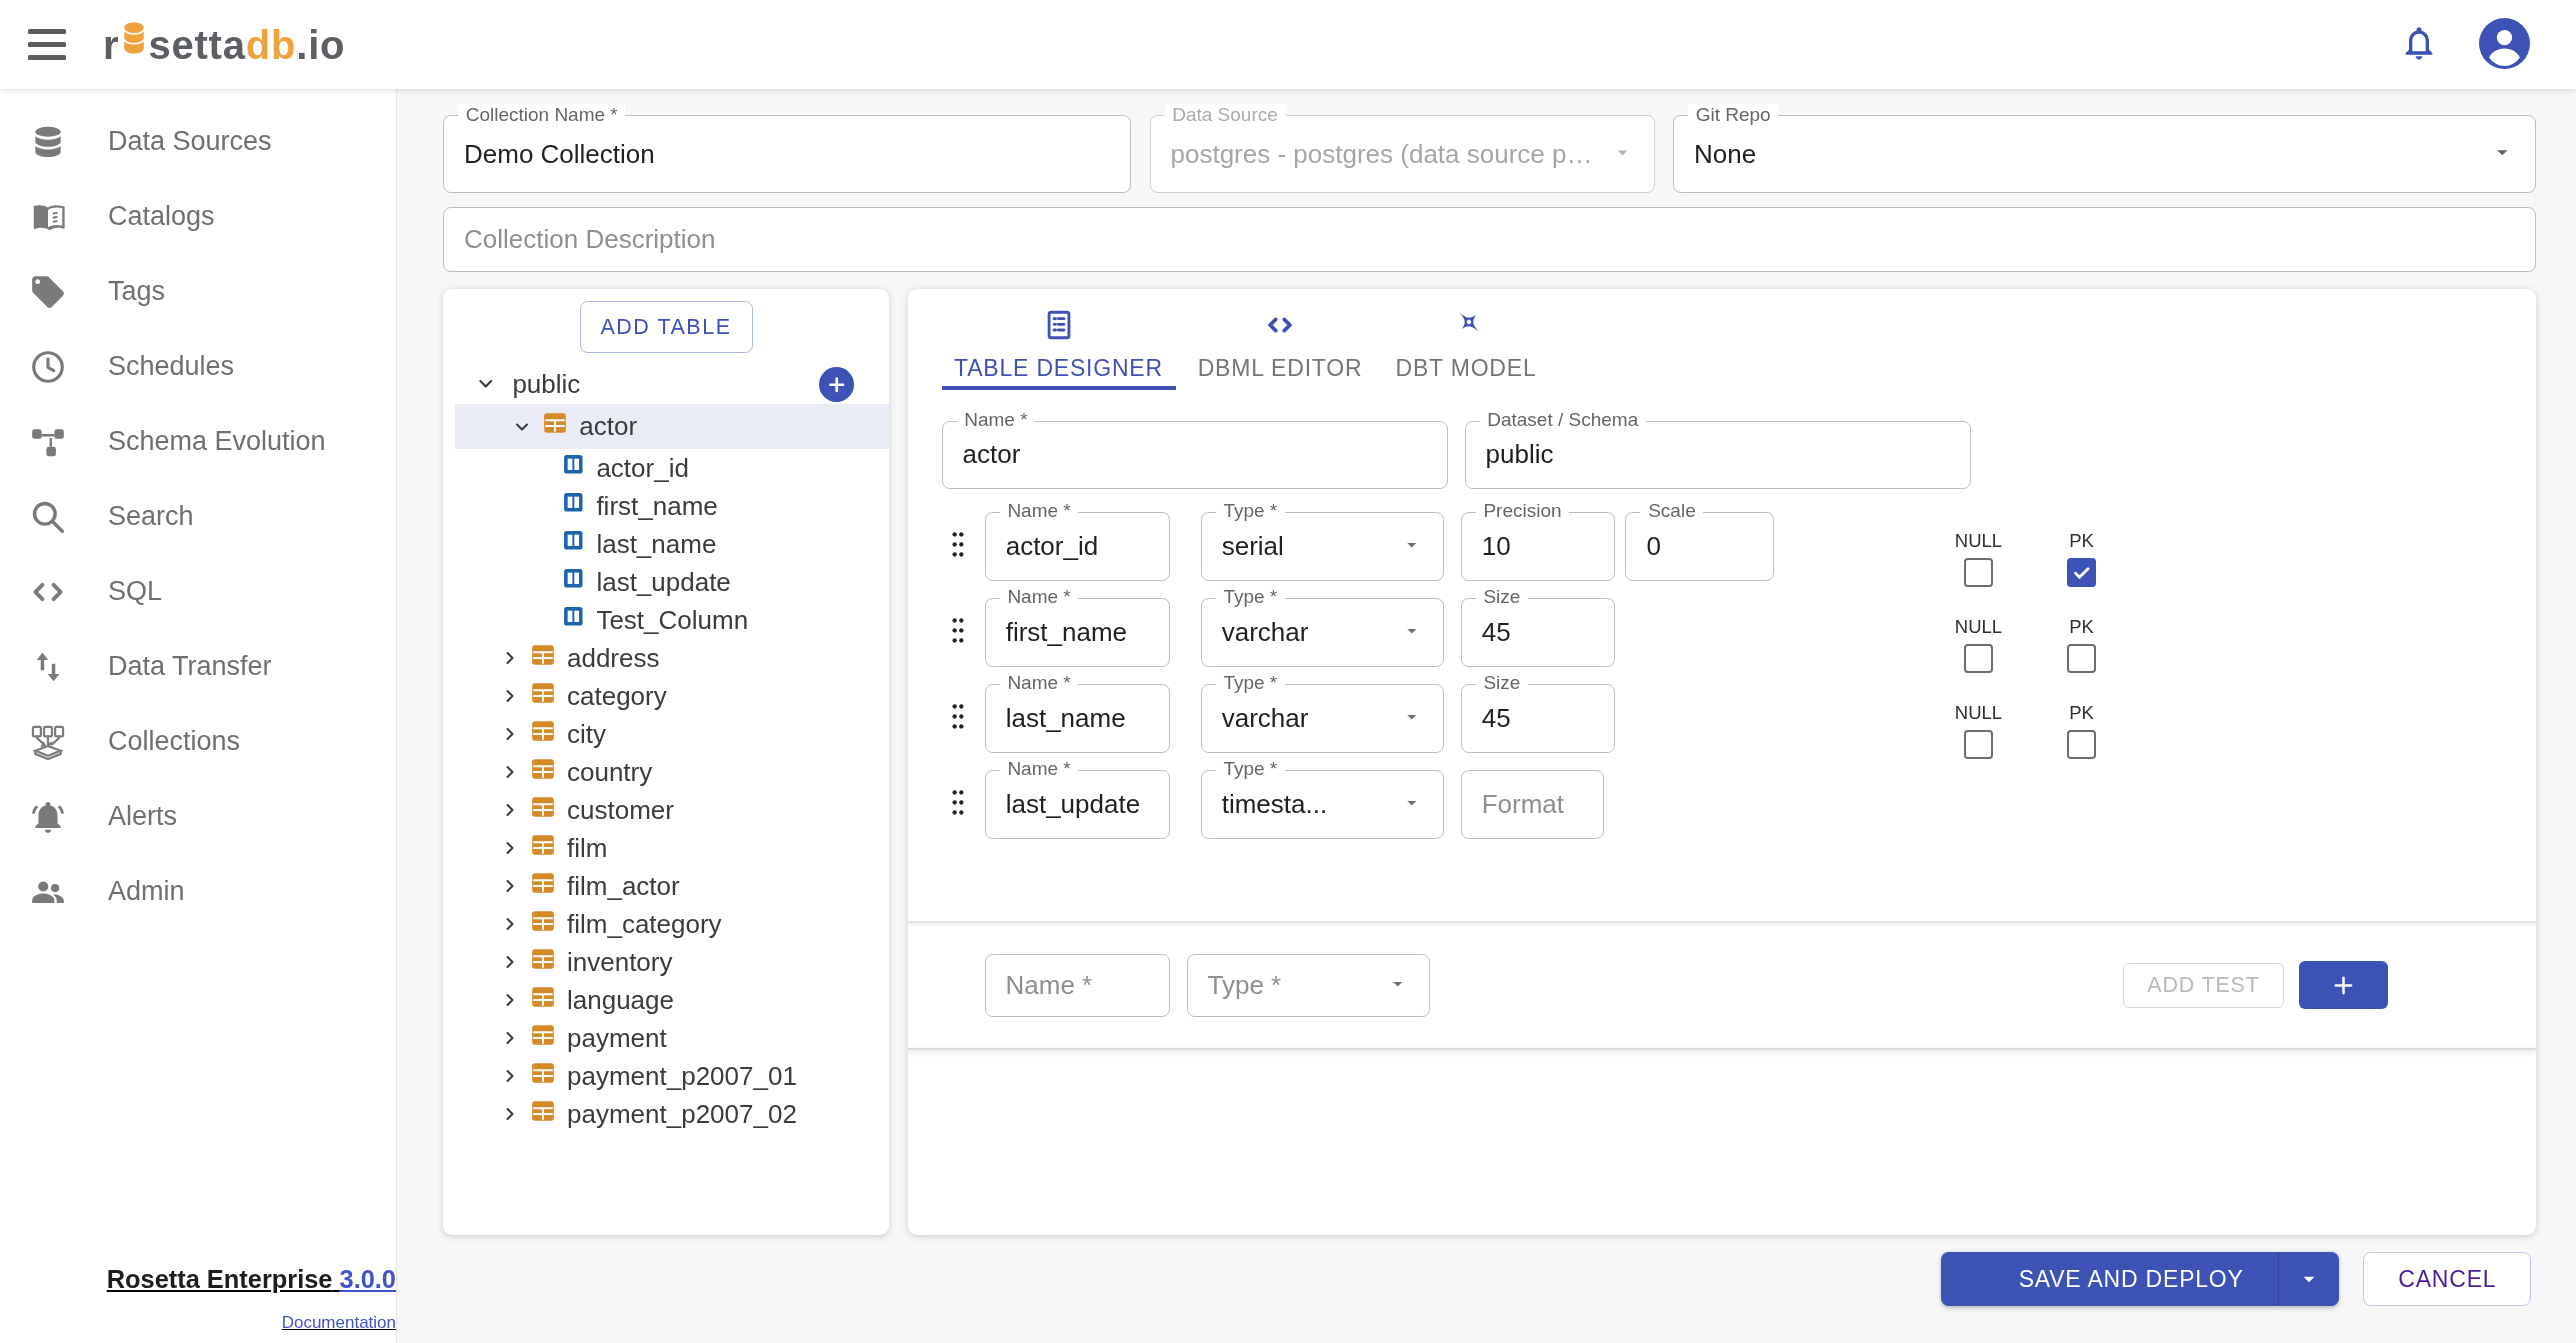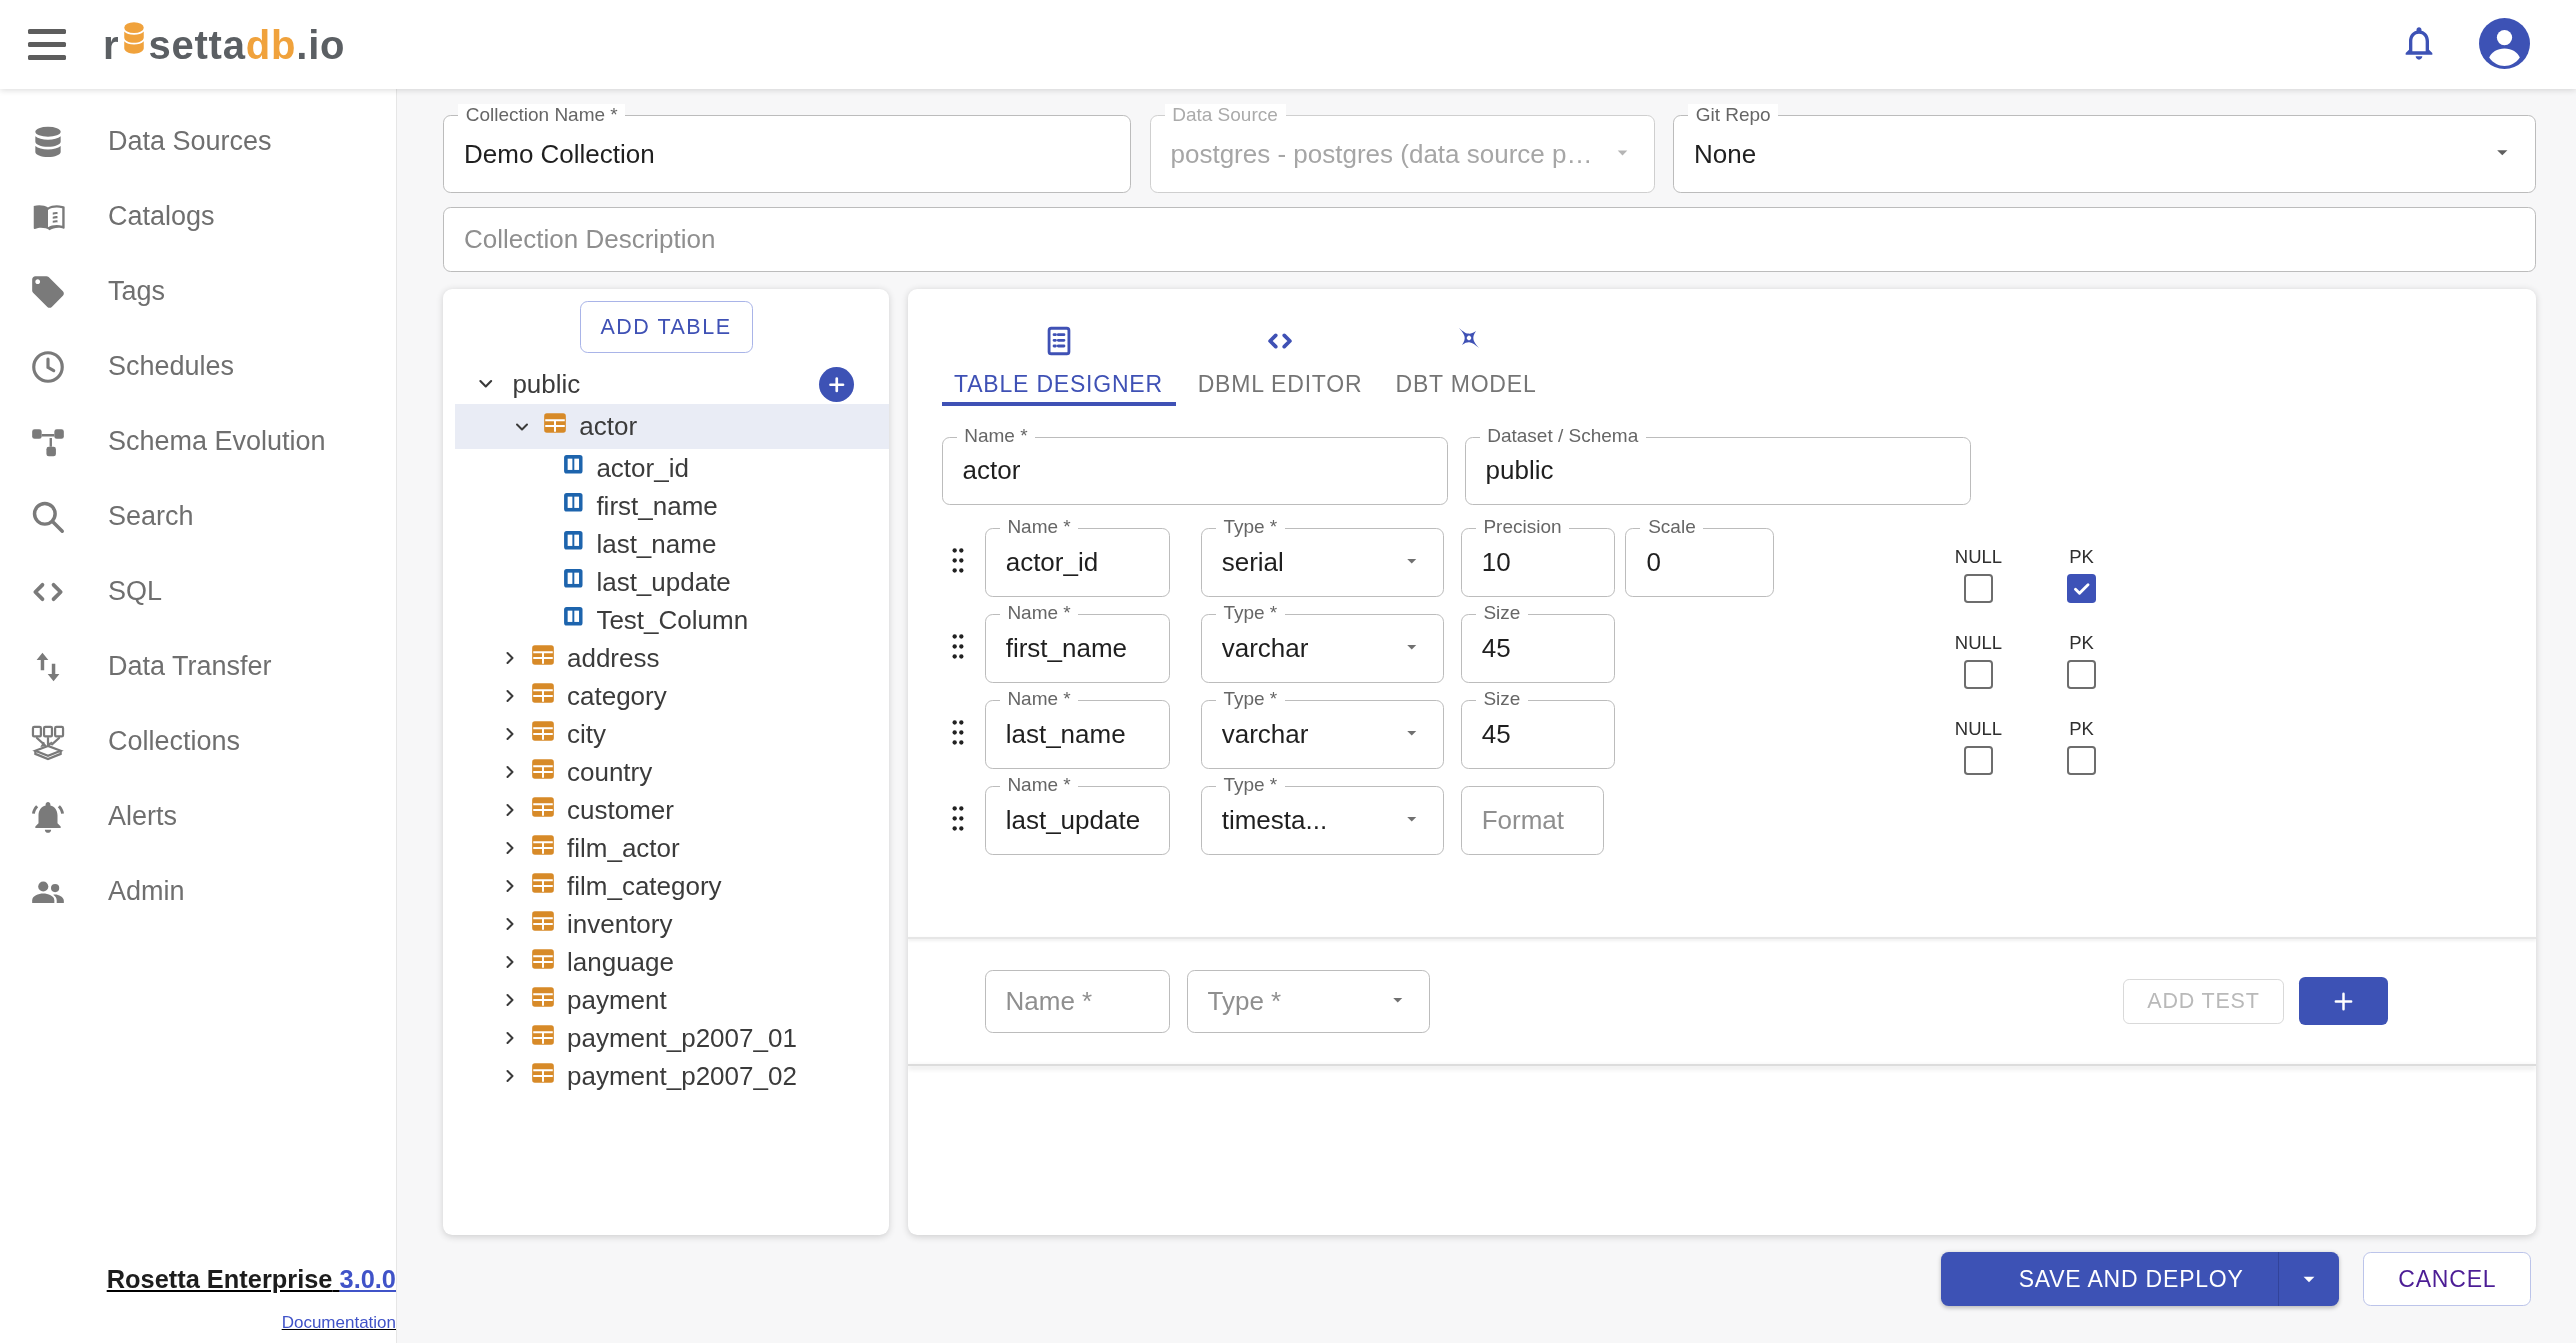--- a/index.html
+++ b/index.html
@@ -53,21 +53,21 @@
   .form-row1 { display:flex; gap:18.5px; height:78px; }
   .f-colname { width:688px; }
   .f-datasource { width:505px; }
   .f-gitrepo { flex:1; }
   .f-desc { margin-top:14px; height:65px; }
 
   
   .cards { display:flex; gap:18.5px; margin-top:17px; height:946px; }
   .card { background:#fff; border-radius:9.2px; box-shadow:0 1.5px 7.7px rgba(0,0,0,.16); }
   .tree-card { width:446px; overflow:hidden; position:relative; }
-  .designer-card { flex:1; overflow:hidden; padding:16px 34px; }
+  .designer-card { flex:1; overflow:hidden; padding:0 34px; }
 
   
   .addtable-wrap { display:flex; justify-content:center; margin-top:12.3px; }
   .btn-addtable { height:52px; padding:0 20px; border:1.5px solid #a9b4e8; border-radius:7.7px;
                   background:#fff; color:#3f51b5; font-size:21.5px; letter-spacing:1.5px;
                   font-family:inherit; cursor:pointer; }
   .tree { margin-top:10.8px; font-size:26px; color:#3b3b3b; }
   .trow { display:flex; align-items:center; height:38px; cursor:pointer; position:relative; }
   .trow .chev { width:23px; height:23px; flex:none; display:flex; align-items:center; justify-content:center; }
   .trow.schema { height:40px; padding-left:31px; }
@@ -469,20 +469,32 @@
         <div class="trow table">
           <span class="chev">
               <svg width="20" height="20" viewBox="0 0 24 24" fill="none" stroke="#3a3a3a" stroke-width="2.4" stroke-linecap="round" stroke-linejoin="round">
                 <path d="M9 6l6 6-6 6"></path>
               </svg>
             </span>
           <span class="ticon"><svg width="26" height="26" viewBox="0 0 24 24">
                 <rect x="2" y="3" width="20" height="18" rx="2.5" fill="#d78a28"></rect>
                 <path d="M3 9.5h18M12 9.5V20M3 14.8h18" stroke="#fff" stroke-width="1.8"></path>
               </svg></span>
+          <span class="tname">film</span>
+        </div>
+        <div class="trow table">
+          <span class="chev">
+              <svg width="20" height="20" viewBox="0 0 24 24" fill="none" stroke="#3a3a3a" stroke-width="2.4" stroke-linecap="round" stroke-linejoin="round">
+                <path d="M9 6l6 6-6 6"></path>
+              </svg>
+            </span>
+          <span class="ticon"><svg width="26" height="26" viewBox="0 0 24 24">
+                <rect x="2" y="3" width="20" height="18" rx="2.5" fill="#d78a28"></rect>
+                <path d="M3 9.5h18M12 9.5V20M3 14.8h18" stroke="#fff" stroke-width="1.8"></path>
+              </svg></span>
           <span class="tname">film_actor</span>
         </div>
         <div class="trow table">
           <span class="chev">
               <svg width="20" height="20" viewBox="0 0 24 24" fill="none" stroke="#3a3a3a" stroke-width="2.4" stroke-linecap="round" stroke-linejoin="round">
                 <path d="M9 6l6 6-6 6"></path>
               </svg>
             </span>
           <span class="ticon"><svg width="26" height="26" viewBox="0 0 24 24">
                 <rect x="2" y="3" width="20" height="18" rx="2.5" fill="#d78a28"></rect>

